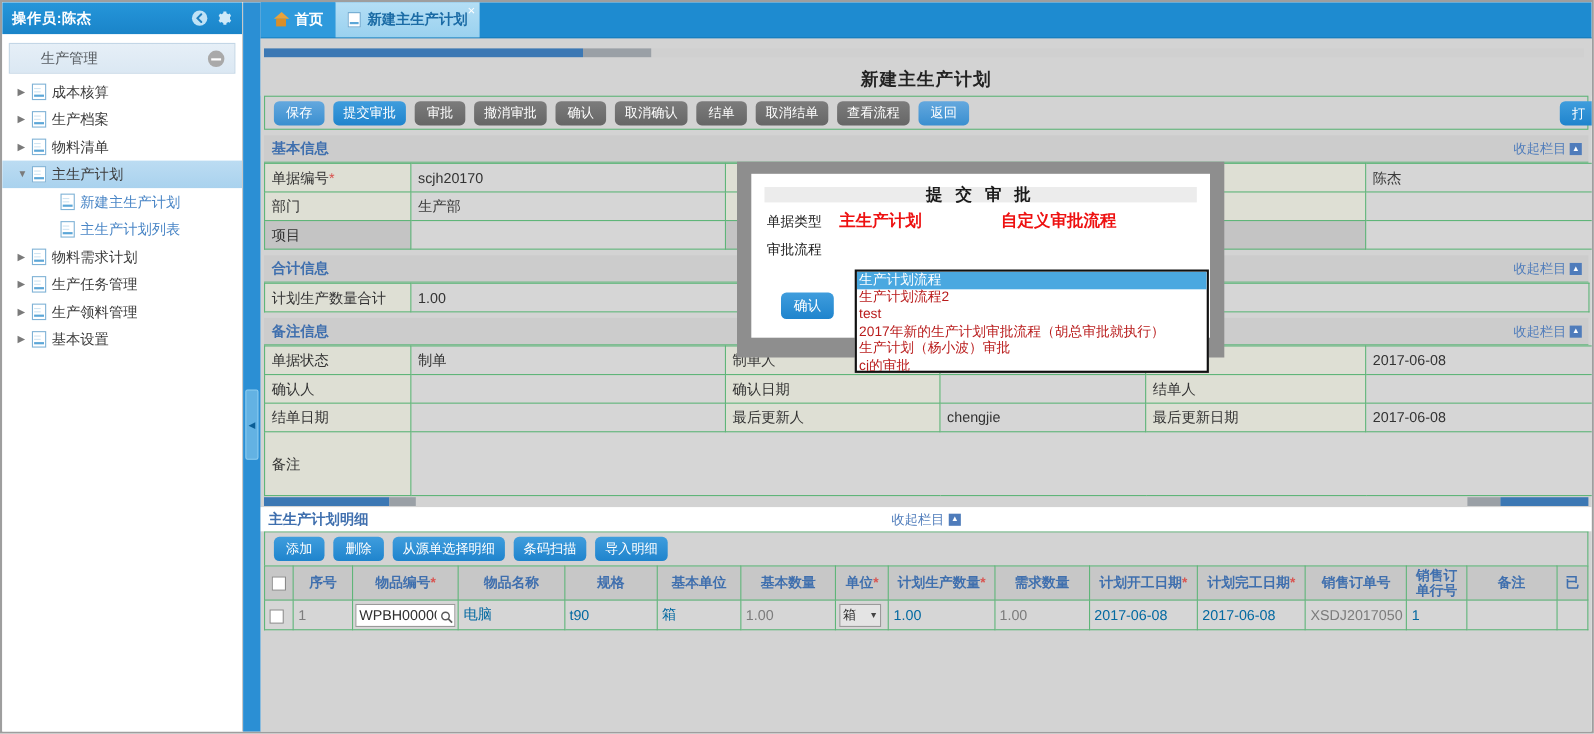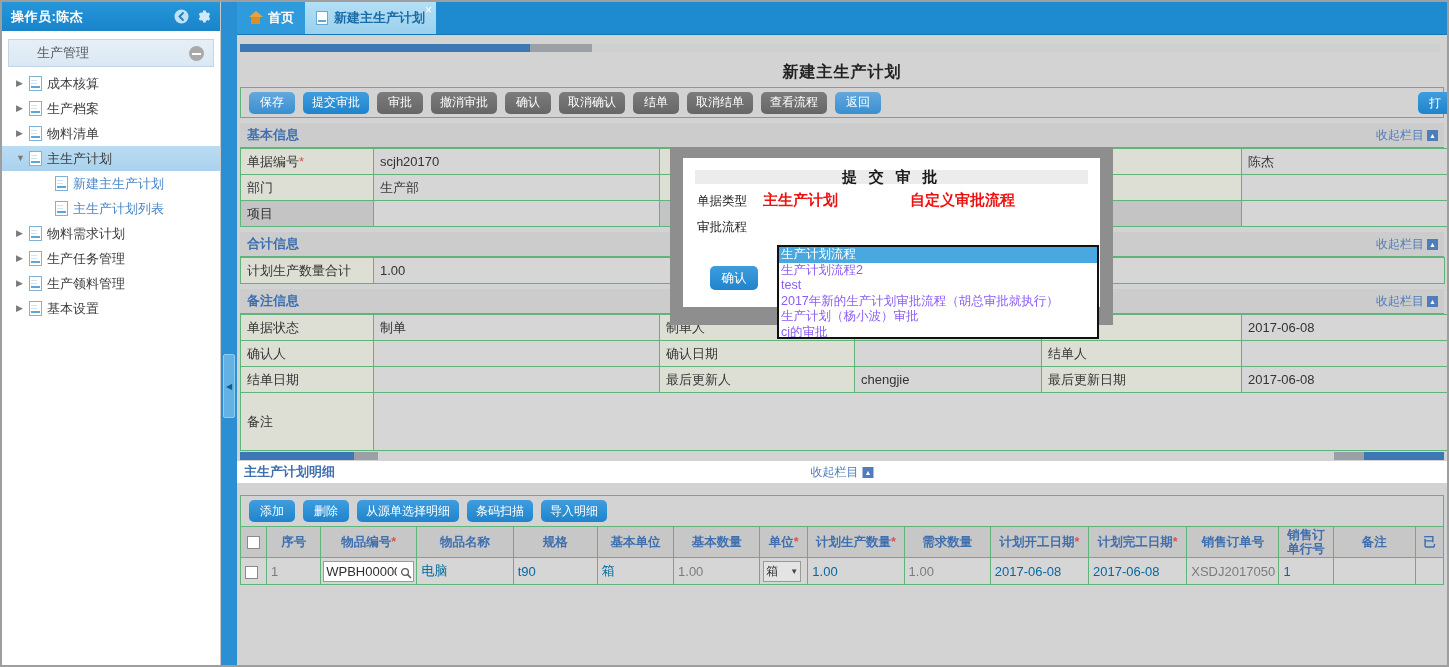--- a/index.html
+++ b/index.html
@@ -307,21 +307,21 @@
   #detail-head .dh-collapse {
     position: absolute; left: 50%; transform: translateX(-50%);
     color: #4f7cbb; font-size: 12px; display: flex; align-items: center; gap: 4px;
   }
   #detail-toolbar {
     border: 1px solid #5fb579;
     border-bottom: none;
     background: #d3d3d3;
     height: 31px;
     display: flex; align-items: center;
-    padding-left: 8px; gap: 8px; margin-top: 12px;
+    padding-left: 8px; gap: 8px;
   }
   table.dgrid {
     width: 100%; border-collapse: collapse; table-layout: fixed;
     background: #d6d6d6;
   }
   table.dgrid th {
     border: 1px solid #5fb579;
     background: #c7c7c7;
     color: #3f6fae;
     font-size: 12.5px;
@@ -413,21 +413,21 @@
     width: 322px; height: 94px;
     border: 2px solid #111111;
     background: #ffffff;
     z-index: 60;
     overflow: hidden;
   }
   #flow-list .opt {
     height: 15.5px; line-height: 15.5px;
     font-size: 12.5px;
     padding-left: 2px;
-    color: #8b5cf6;
+    color: #b91c1c;
     white-space: nowrap;
   }
   #flow-list .opt.sel { background: #4aa8e0; color: #ffffff; }
   #confirm-btn {
     position: absolute; left: 27px; top: 108px;
     width: 48px; height: 24px;
     border-radius: 5px; border: none;
     background: linear-gradient(to bottom, #3f9ddd 0%, #1f84cd 100%);
     color: #ffffff; font-size: 12.5px; font-family: inherit;
     cursor: pointer;

